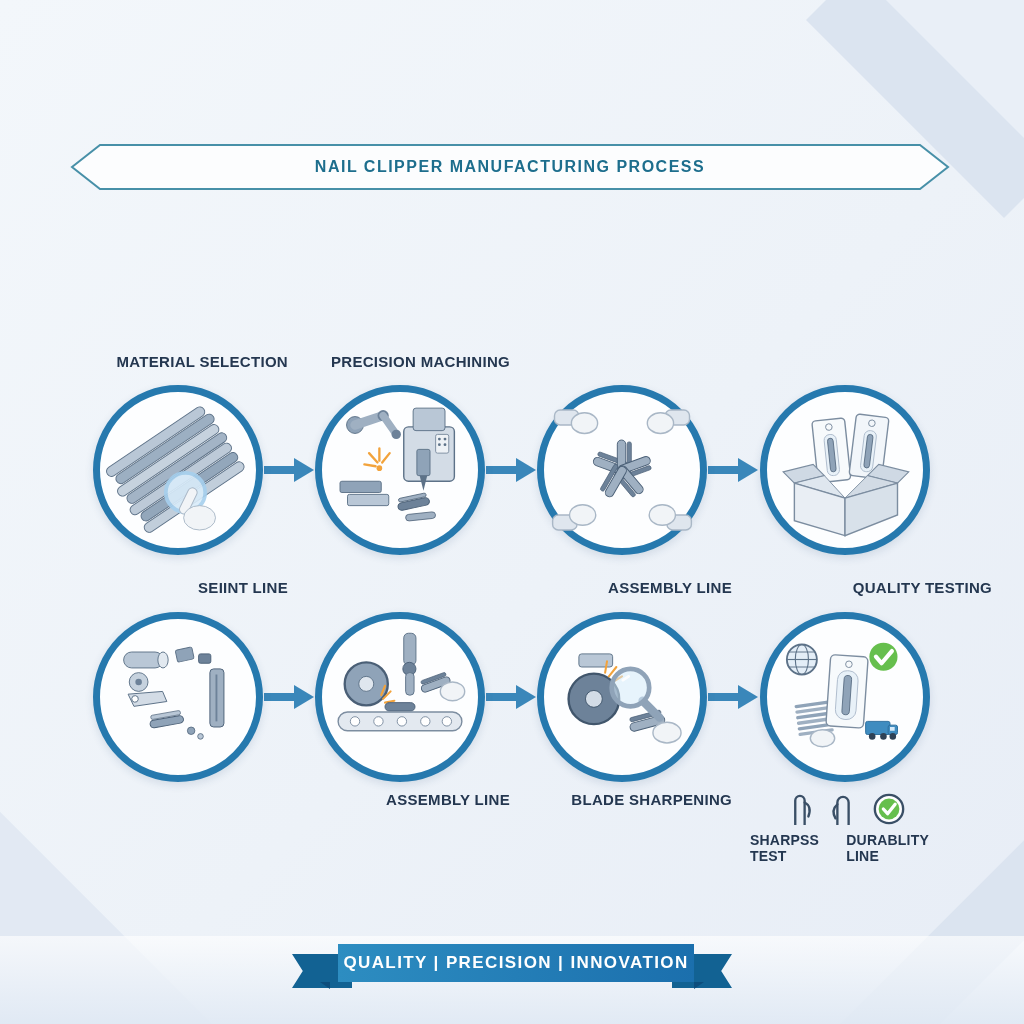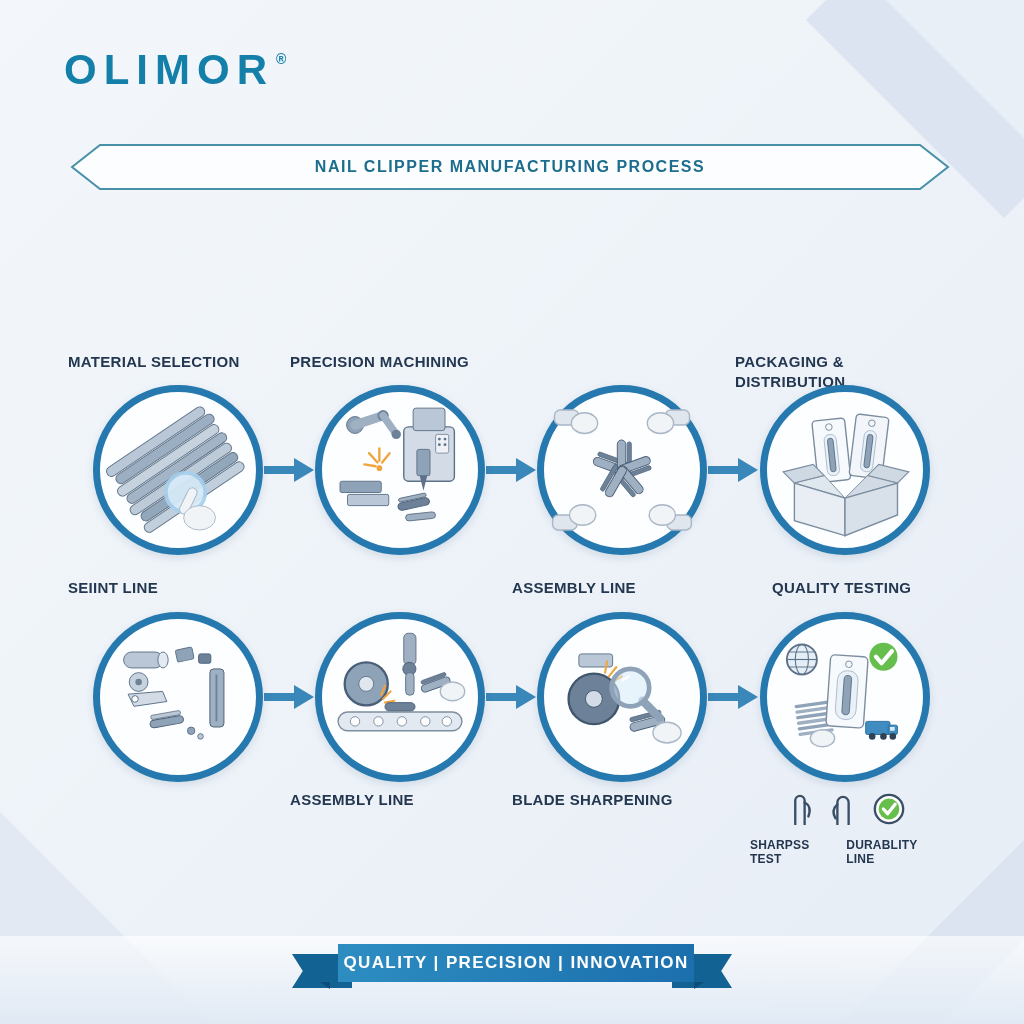--- a/index.html
+++ b/index.html
@@ -27,29 +27,29 @@
   .banner{position:absolute;left:70px;top:142px;width:880px;height:50px;z-index:2;}
   .banner svg{position:absolute;inset:0;width:100%;height:100%;}
   .banner .title{position:absolute;inset:0;display:flex;align-items:center;justify-content:center;
     font-size:16px;font-weight:700;color:#1d6e8d;letter-spacing:1.5px;}
 
   
   .circle{position:absolute;width:156px;height:156px;border-radius:50%;background:#fdfeff;
     border:7px solid #2679ae;display:flex;align-items:center;justify-content:center;
     box-shadow:0 3px 8px rgba(40,80,120,.14);z-index:2;}
   .circle svg{width:150px;height:150px;}
-  .lbl{position:absolute;text-align:left;font-weight:700;font-size:15px;color:#243750;
+  .lbl{position:absolute;text-align:right;font-weight:700;font-size:15px;color:#243750;
     letter-spacing:.3px;line-height:1.35;z-index:2;}
   .arrow{position:absolute;width:50px;height:26px;z-index:1;}
 
   
   .badges{position:absolute;left:750px;top:786px;width:190px;z-index:2;display:flex;
     flex-direction:column;align-items:center;}
   .badges .icon-row{display:flex;align-items:center;justify-content:center;gap:14px;height:46px;}
-  .badges .label-row{display:flex;gap:10px;margin-top:6px;font-size:12px;font-weight:700;
+  .badges .label-row{display:flex;gap:10px;font-size:14px;font-weight:700;
     color:#243750;letter-spacing:.2px;}
 
   
   .ribbon{position:absolute;left:292px;top:944px;width:440px;height:46px;z-index:3;}
   .ribbon .tail{position:absolute;top:10px;width:60px;height:34px;background:#126293;}
   .ribbon .tail-left{left:0;clip-path:polygon(0 0,100% 0,100% 100%,0 100%,18% 50%);}
   .ribbon .tail-right{right:0;clip-path:polygon(0 0,100% 0,82% 50%,100% 100%,0 100%);}
   .ribbon .fold{position:absolute;top:38px;width:0;height:0;border-top:7px solid #0d4d7c;}
   .ribbon .fold-left{left:28px;border-left:10px solid transparent;}
   .ribbon .fold-right{right:28px;border-right:10px solid transparent;}
@@ -62,32 +62,30 @@
 
 <div class="canvas">
 
   <div class="decor decor-tr-outer"></div>
   <div class="decor decor-tr-inner"></div>
   <div class="decor decor-br-outer"></div>
   <div class="decor decor-br-inner"></div>
   <div class="decor decor-bl"></div>
   <div class="footer-band"></div>
 
-  <div class="brand"><span>OLIMOR</span><sup>®</sup></div>
 
   <div class="banner">
     <svg viewBox="0 0 880 50">
       <polygon points="2,25 30,3 850,3 878,25 850,47 30,47" fill="#fcfdfe" stroke="#4790a8" stroke-width="2"></polygon>
     </svg>
     <div class="title">NAIL CLIPPER MANUFACTURING PROCESS</div>
   </div>
 
   <div class="lbl" style="left:68px;top:352px;width:220px;">MATERIAL SELECTION</div>
   <div class="lbl" style="left:290px;top:352px;width:220px;">PRECISION MACHINING</div>
-  <div class="lbl" style="left:735px;top:352px;width:220px;">PACKAGING &amp; DISTRIBUTION</div>
 
   <div class="circle" style="left:93px;top:385px;">
     <svg viewBox="0 0 160 160">
       <g transform="rotate(-34 80 78)" stroke="#5d7288" stroke-width="1">
         <rect x="14" y="36" width="124" height="10.5" rx="5" fill="#b9c7d6"></rect>
         <rect x="18" y="48" width="124" height="10.5" rx="5" fill="#9cafc2"></rect>
         <rect x="12" y="60" width="128" height="10.5" rx="5" fill="#c6d2de"></rect>
         <rect x="16" y="72" width="126" height="10.5" rx="5" fill="#a3b4c6"></rect>
         <rect x="12" y="84" width="128" height="10.5" rx="5" fill="#bdcad8"></rect>
         <rect x="18" y="96" width="122" height="10.5" rx="5" fill="#93a7bb"></rect>

